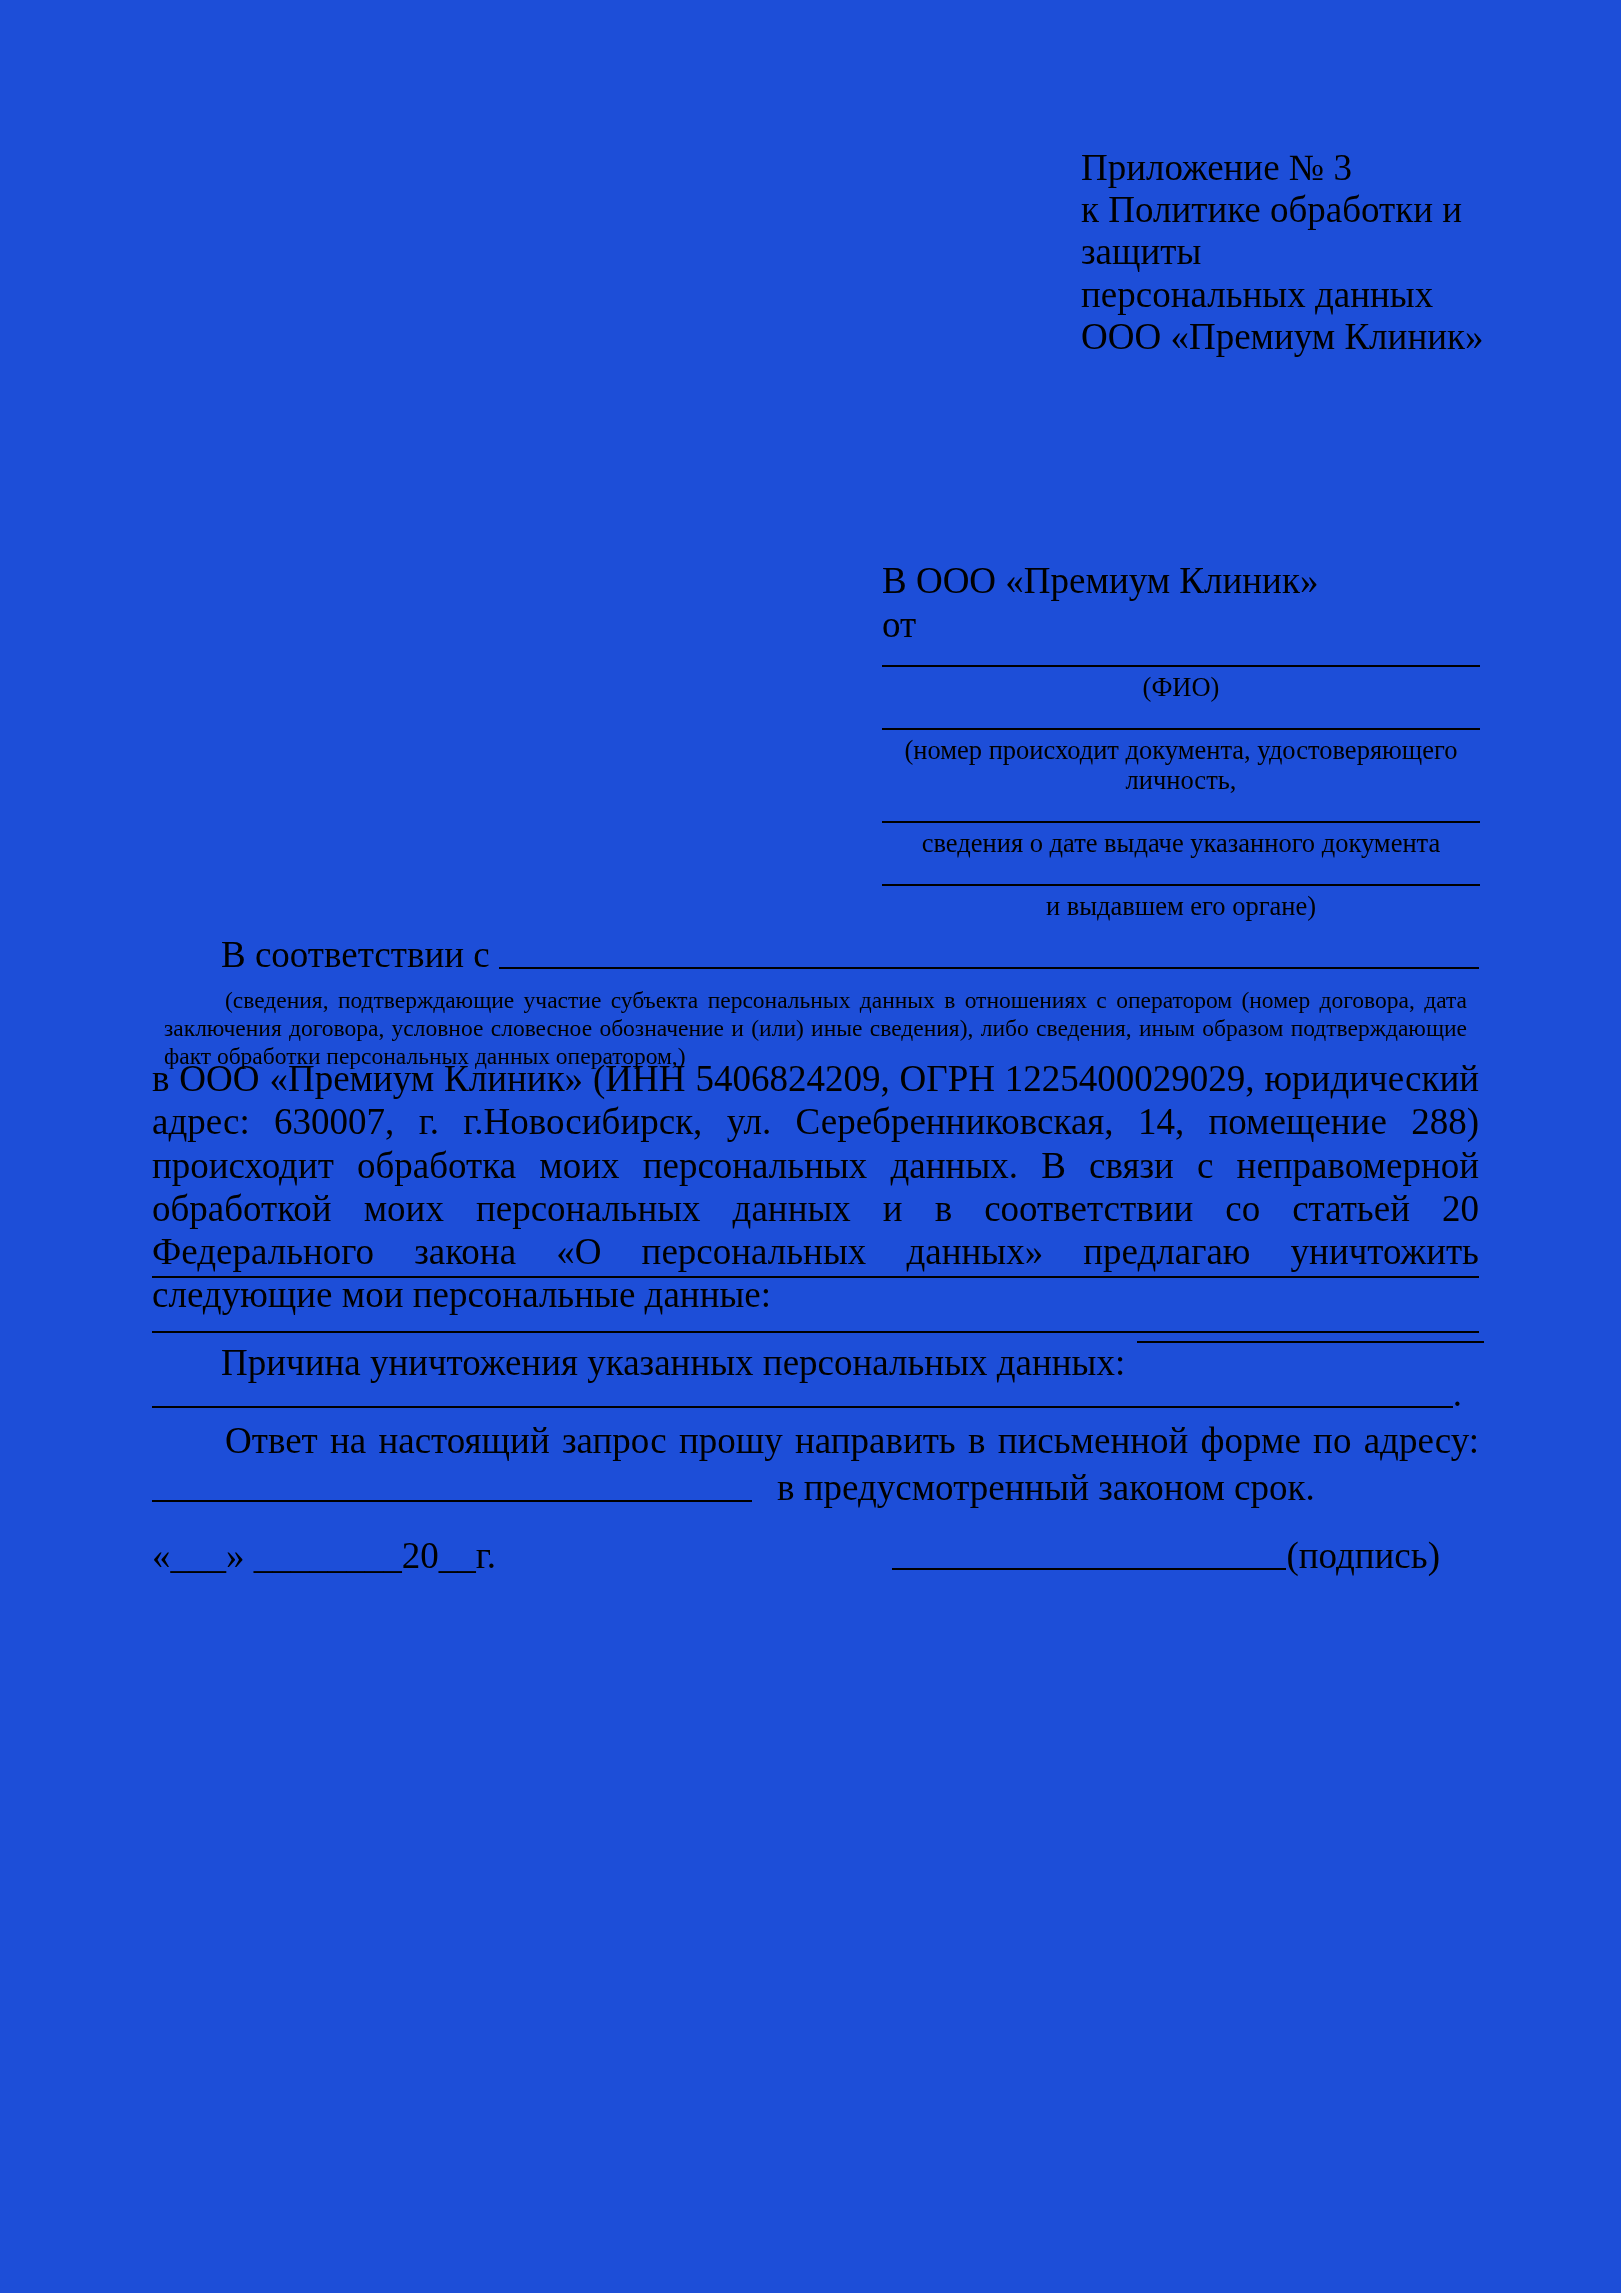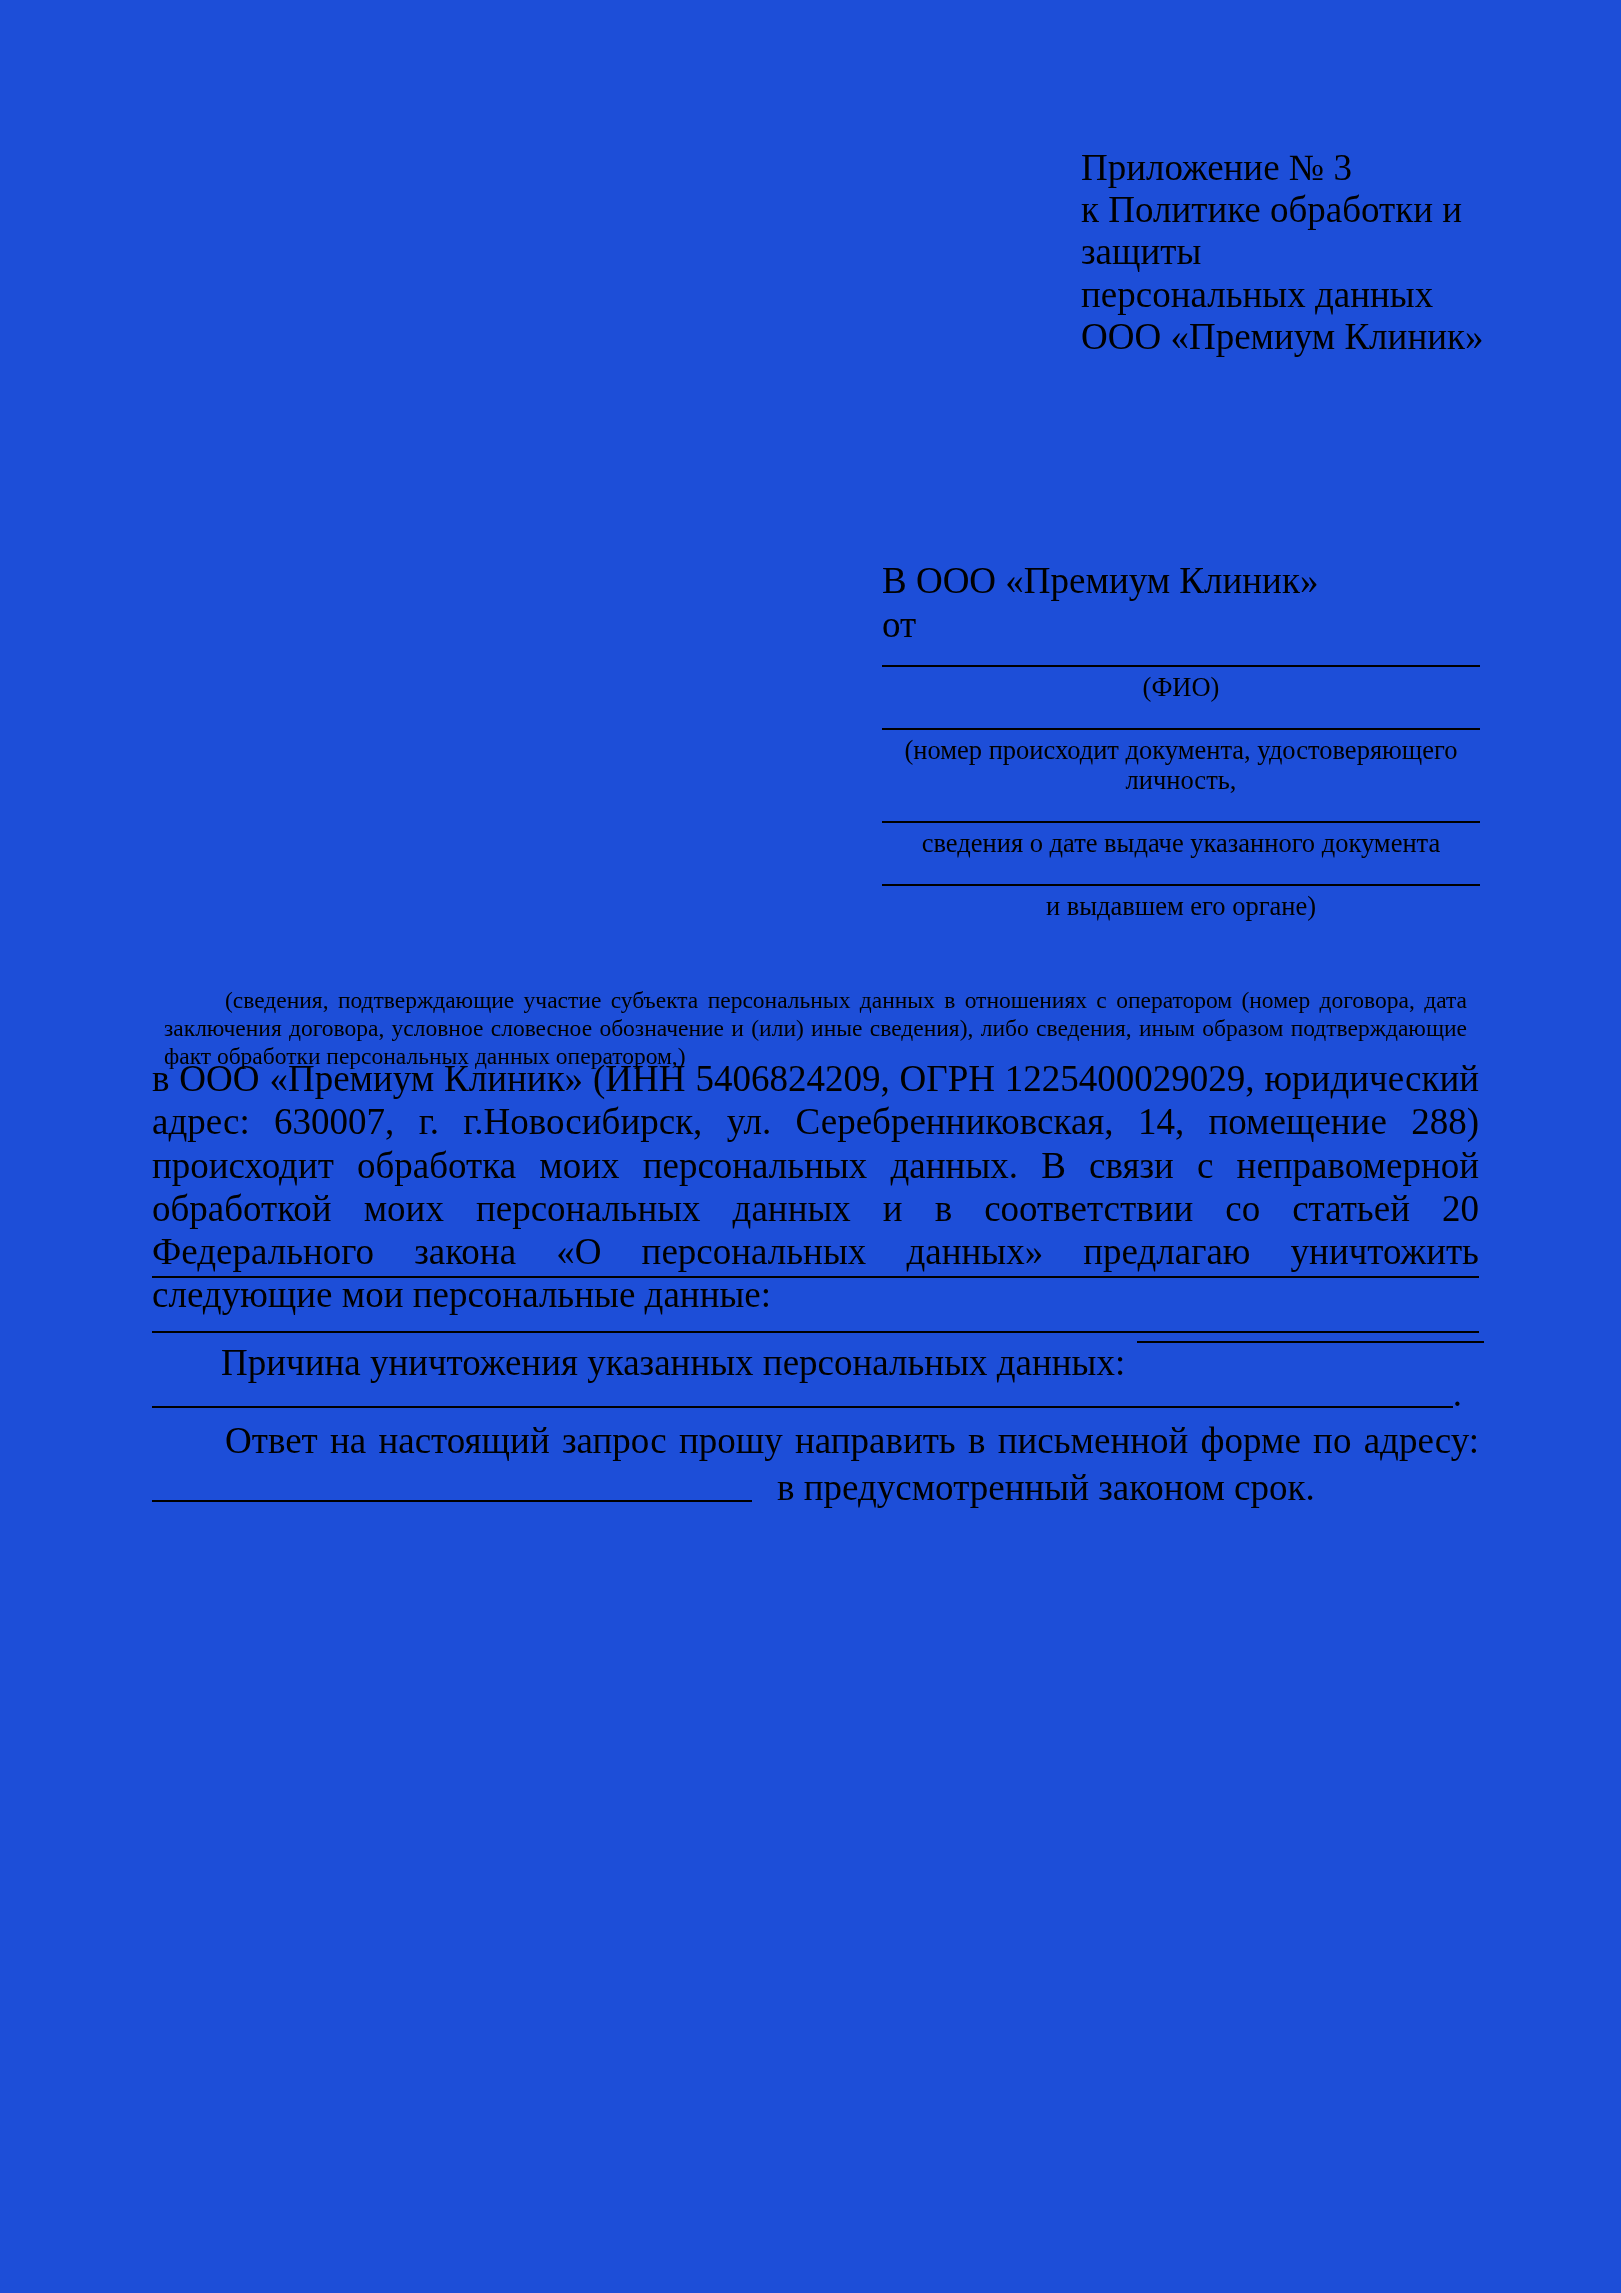--- a/index.html
+++ b/index.html
@@ -207,20 +207,24 @@
     <div class="fline fline-n"></div>
     <div class="fcaption">(номер происходит документа, удостоверяющего личность,</div>
 
     <div class="fline fline-n"></div>
     <div class="fcaption">сведения о дате выдаче указанного документа</div>
 
     <div class="fline fline-n"></div>
     <div class="fcaption">и выдавшем его органе)</div>
   </div>
 
+  <div class="accordance-row">
+    <span class="prefix">В соответствии с</span>
+    <span class="grow-line"></span>
+  </div>
 
   <p class="small-note">(сведения, подтверждающие участие субъекта персональных данных в отношениях с оператором (номер договора, дата заключения договора, условное словесное обозначение и (или) иные сведения), либо сведения, иным образом подтверждающие факт обработки персональных данных оператором,)</p>
 
   <p class="main-para">в ООО «Премиум Клиник» (ИНН 5406824209, ОГРН 1225400029029, юридический адрес: 630007, г. г.Новосибирск, ул. Серебренниковская, 14, помещение 288) происходит обработка моих персональных данных. В связи с неправомерной обработкой моих персональных данных и в соответствии со статьей 20 Федерального закона «О персональных данных» предлагаю уничтожить следующие мои персональные данные:</p>
 
   <div class="blank-line fline b1"></div>
   <div class="blank-line fline b2"></div>
 
   <div class="reason-row">
     <span class="label">Причина уничтожения указанных персональных данных:</span>
@@ -232,15 +236,22 @@
     <span class="period">.</span>
   </div>
 
   <p class="response-para">Ответ на настоящий запрос прошу направить в письменной форме по адресу:</p>
 
   <div class="address-row">
     <span class="addr-line"></span>
     <span class="suffix">в предусмотренный законом срок.</span>
   </div>
 
+  <div class="footer-row">
+    <span class="date">«___» ________20__г.</span>
+    <span class="sig-group">
+      <span class="sig-line"></span>
+      <span class="sig-caption">(подпись)</span>
+    </span>
+  </div>
 
 </div>
 
 
 </body></html>

